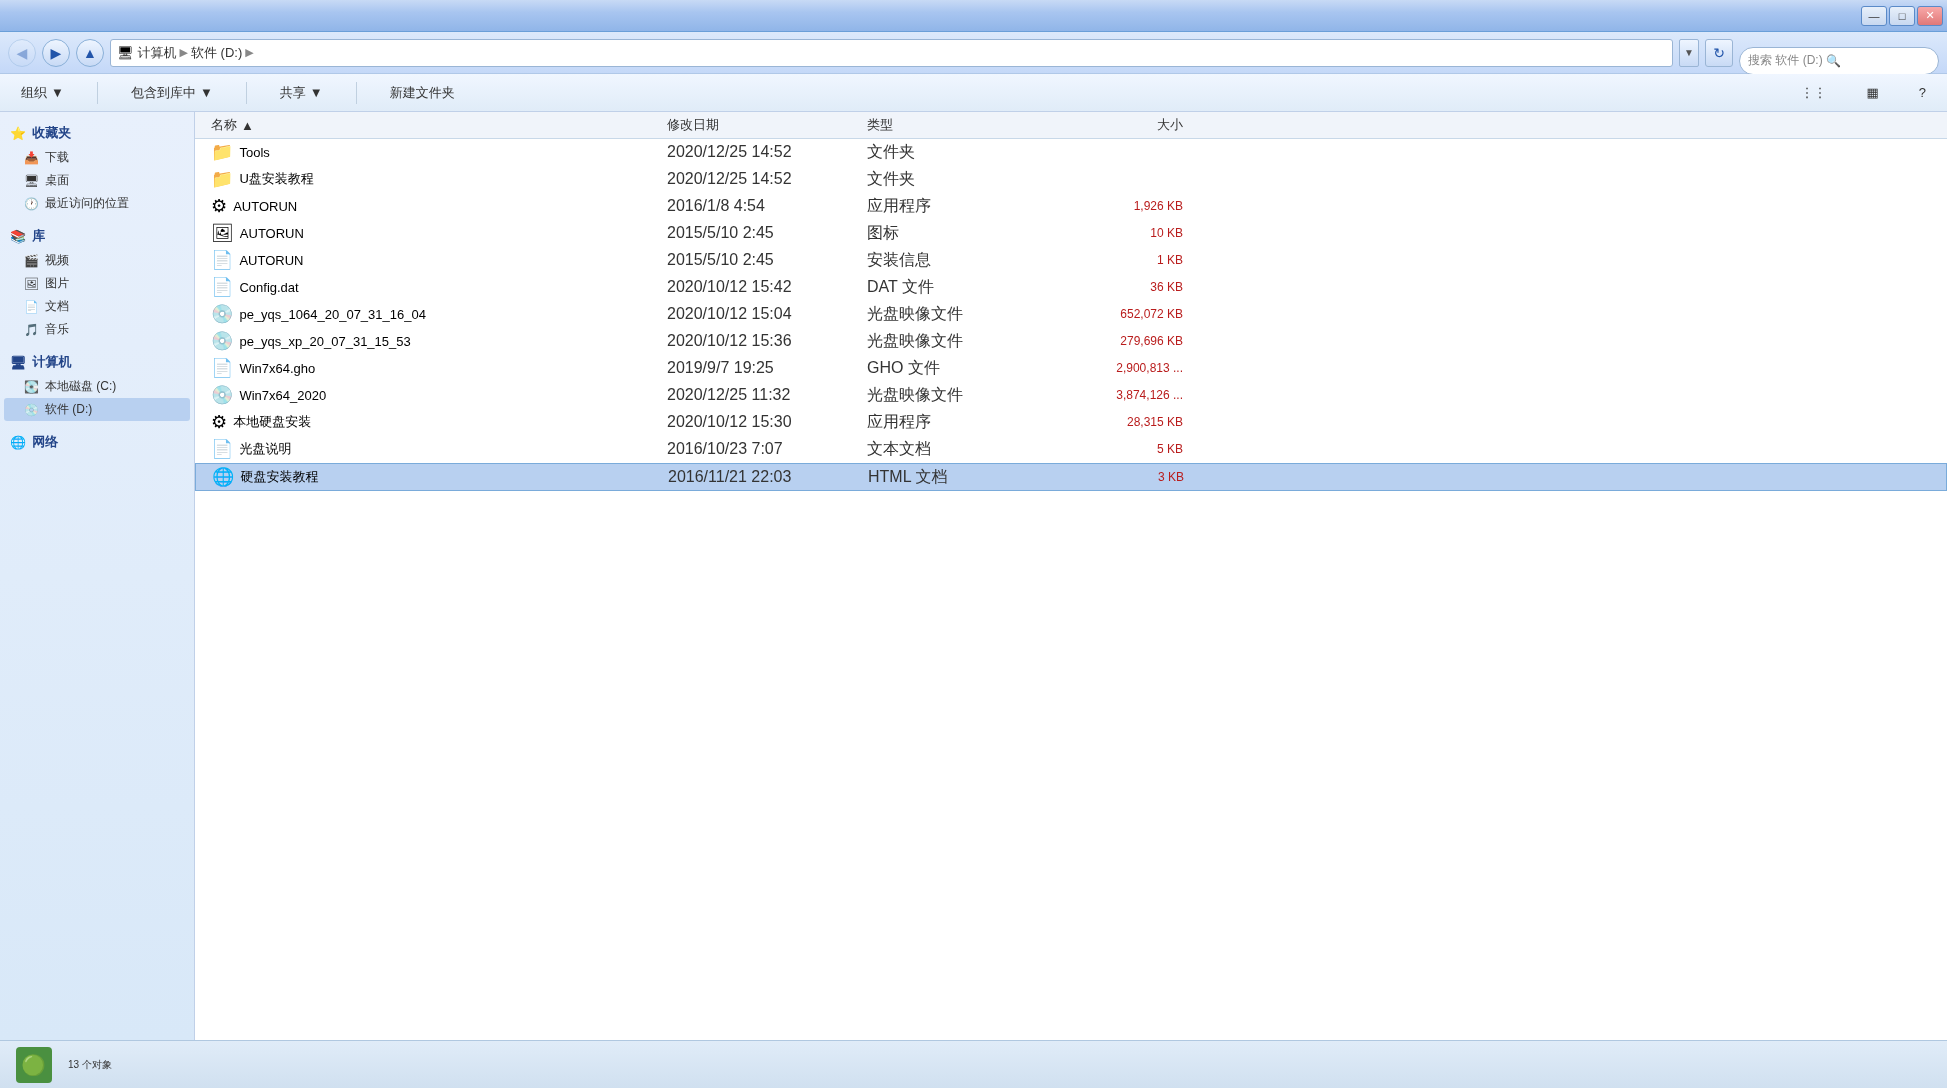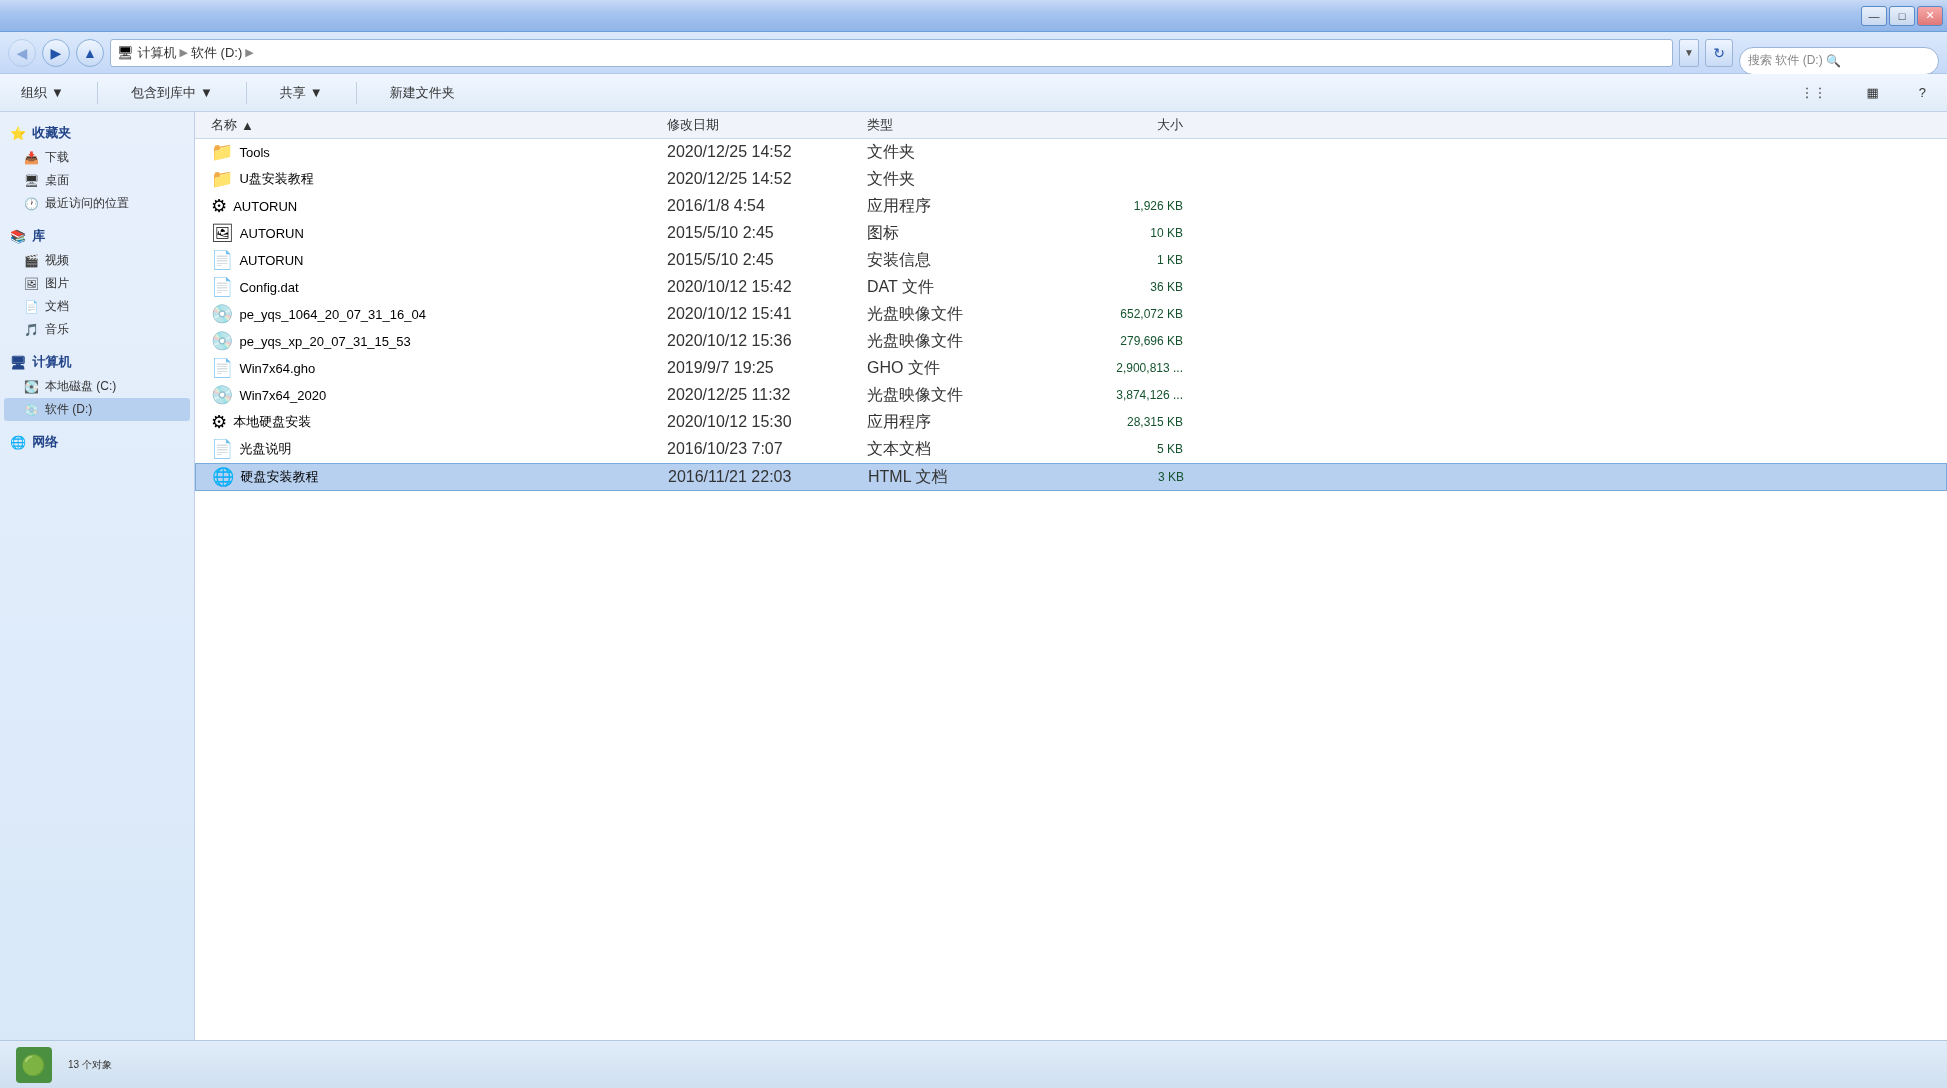--- a/index.html
+++ b/index.html
@@ -231,21 +231,21 @@
     .file-row.selected { background: #b8d0f0; border: 1px solid #7aabda; }
     .file-row .col-name {
       display: flex;
       align-items: center;
       gap: 6px;
       font-size: 13px;
     }
     .file-icon { font-size: 18px; flex-shrink: 0; }
     .file-row .col-date { font-size: 16px; color: #333; }
     .file-row .col-type { font-size: 16px; color: #333; }
-    .file-row .col-size { font-size: 12px; color: #14532d; text-align: right; padding-right: 16px; }
+    .file-row .col-size { font-size: 12px; color: #b91c1c; text-align: right; padding-right: 16px; }
 
     
     .status-bar {
       height: 48px;
       background: linear-gradient(to bottom, #e0ecf8, #d0e0f0);
       border-top: 1px solid #b0c8e0;
       display: flex;
       align-items: center;
       padding: 0 16px;
       gap: 16px;
@@ -469,21 +469,21 @@
     </div>
     <div class="col-date">2020/10/12 15:42</div>
     <div class="col-type">DAT 文件</div>
     <div class="col-size">36 KB</div>
   </div>
         <div class="file-row">
     <div class="col-name">
       <span class="file-icon">💿</span>
       <span>pe_yqs_1064_20_07_31_16_04</span>
     </div>
-    <div class="col-date">2020/10/12 15:41</div>
+    <div class="col-date">2020/10/12 15:04</div>
     <div class="col-type">光盘映像文件</div>
     <div class="col-size">652,072 KB</div>
   </div>
         <div class="file-row">
     <div class="col-name">
       <span class="file-icon">💿</span>
       <span>pe_yqs_xp_20_07_31_15_53</span>
     </div>
     <div class="col-date">2020/10/12 15:36</div>
     <div class="col-type">光盘映像文件</div>

